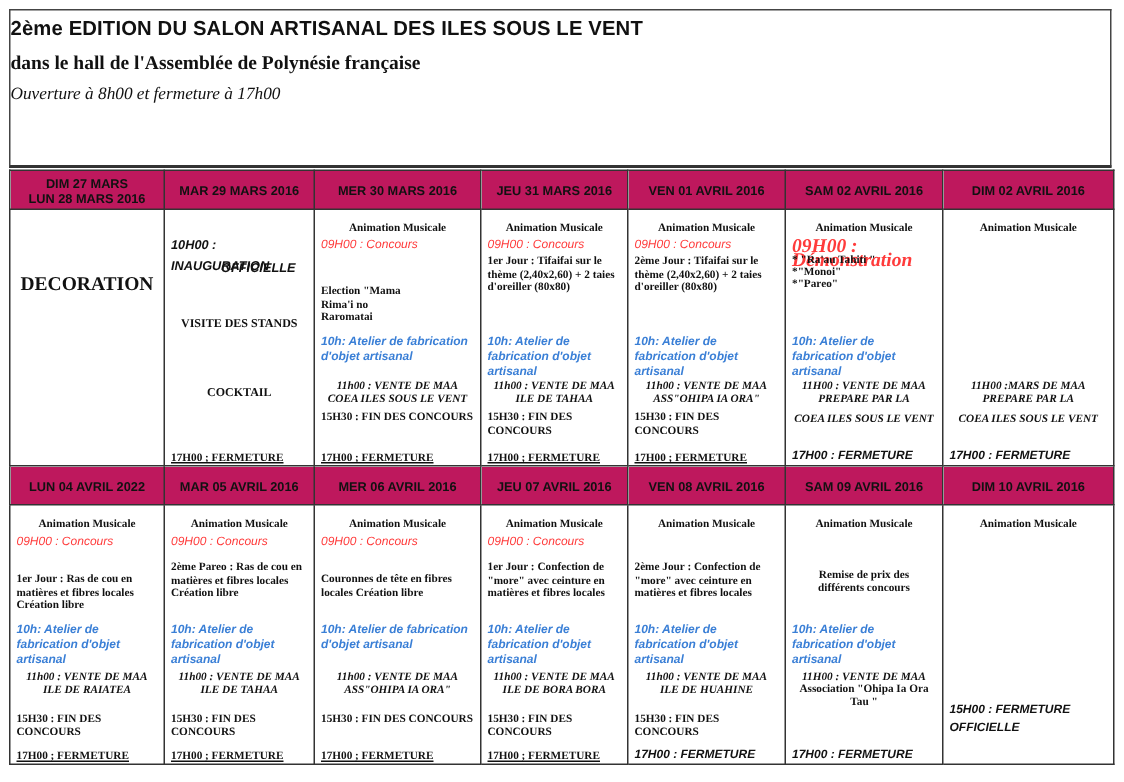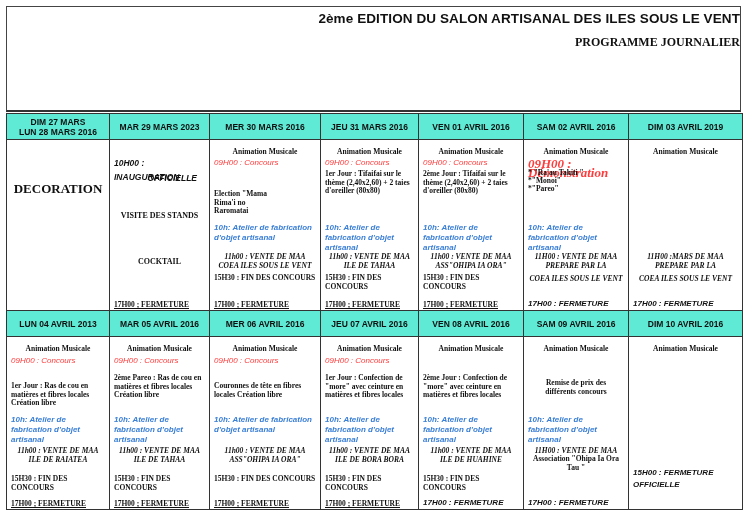--- a/index.html
+++ b/index.html
@@ -1,25 +1,25 @@
 <!DOCTYPE html>
 <html><head>
 <meta charset="utf-8">
 <style>
   html, body { margin: 0; padding: 0; background: #ffffff; }
   body { width: 749px; height: 521px; position: relative; overflow: hidden; font-family: "Liberation Serif", serif; color: #111; }
-  .banner { position: absolute; left: 6px; top: 6px; width: 735px; height: 106px; border: 1px solid #444; border-bottom: 2px solid #333; box-sizing: border-box; text-align: right; }
+  .banner { position: absolute; left: 6px; top: 6px; width: 735px; height: 106px; border: 1px solid #444; border-bottom: 2px solid #333; box-sizing: border-box; text-align: left; }
   .banner .title { font-family: "Liberation Sans", sans-serif; font-weight: bold; font-size: 13.5px; margin-top: 4px; letter-spacing: 0.1px; }
   .banner .dates { font-weight: bold; font-size: 13px; line-height: 14px; margin-top: 9px; }
   .banner .hours { font-style: italic; font-size: 11.5px; margin-top: 8px; }
   .banner .prog { font-weight: bold; font-size: 12px; margin-top: 8px; }
 
   table.grid { position: absolute; left: 6px; top: 113px; width: 736px; border-collapse: collapse; table-layout: fixed; }
   table.grid td, table.grid th { border: 1.5px solid #333; vertical-align: top; padding: 0 2px; font-size: 8px; line-height: 9px; overflow: hidden; }
-  table.grid th { background: #5eead4; font-family: "Liberation Sans", sans-serif; font-weight: bold; font-size: 8.5px; line-height: 10px; text-align: center; vertical-align: middle; height: 25px; padding: 0; }
+  table.grid th { background: #be185d; font-family: "Liberation Sans", sans-serif; font-weight: bold; font-size: 8.5px; line-height: 10px; text-align: center; vertical-align: middle; height: 25px; padding: 0; }
   .cell { position: relative; height: 170px; }
   .cell2 { position: relative; height: 172px; }
   .abs { position: absolute; left: 2px; right: 2px; }
   .center { text-align: center; }
   .anim { font-weight: bold; font-size: 7.5px; text-align: center; }
   .red { color: #ff3b3b; font-family: "Liberation Sans", sans-serif; font-style: italic; font-size: 8px; }
   .red-serif { color: #ff3b3b; font-style: italic; font-weight: bold; font-size: 13px; }
   .blue { color: #3a7fd6; font-family: "Liberation Sans", sans-serif; font-style: italic; font-weight: bold; font-size: 8px; line-height: 10px; }
   .txt { font-size: 7.5px; line-height: 8.5px; font-weight: bold; }
   .vente { font-style: italic; font-weight: bold; font-size: 7.5px; text-align: center; line-height: 9px; }
@@ -29,44 +29,45 @@
   .inaug { font-family: "Liberation Sans", sans-serif; font-style: italic; font-weight: bold; font-size: 8.5px; line-height: 14px; }
   .deco { font-weight: bold; font-size: 13px; text-align: center; }
   .stand { font-weight: bold; font-size: 8px; text-align: center; }
 </style>
 </head>
 <body>
 
 <div class="banner">
   <div class="title">2ème EDITION DU SALON ARTISANAL DES ILES SOUS LE VENT</div>
   <div class="dates">
+    <div>dans le hall de l'Assemblée de Polynésie française</div>
   </div>
-  <div class="prog">PROGRAMME JOURNALIER</div>
+  <div class="hours">Ouverture à 8h00 et fermeture à 17h00</div>
 </div>
 
 <table class="grid">
   <colgroup>
     <col style="width:103px">
       <col style="width:100px">
       <col style="width:111px">
       <col style="width:98px">
       <col style="width:105px">
       <col style="width:105px">
       <col style="width:114px">
   </colgroup>
 
   <tbody>
       <tr>
     <th><span>DIM 27 MARS</span><br><span>LUN 28 MARS 2016</span></th>
-    <th>MAR 29 MARS 2023</th>
+    <th>MAR 29 MARS 2016</th>
     <th>MER 30 MARS 2016</th>
     <th>JEU 31 MARS 2016</th>
     <th>VEN 01 AVRIL 2016</th>
     <th>SAM 02 AVRIL 2016</th>
-    <th>DIM 03 AVRIL 2019</th>
+    <th>DIM 02 AVRIL 2016</th>
   </tr>
 
   <tr>
     <td>
           <div class="cell">
       <div class="abs deco" style="top:44px">DECORATION</div>
     </div>
         </td>
 
     <td>
@@ -138,21 +139,21 @@
       <div class="abs anim" style="top:7px">Animation Musicale</div>
       <div class="abs vente" style="top:112px">11H00 :MARS DE MAA</div>
       <div class="abs vente" style="top:121px">PREPARE PAR LA</div>
       <div class="abs vente" style="top:134px">COEA ILES SOUS LE VENT</div>
       <div class="abs ferm-bold" style="top:159px">17H00 : FERMETURE</div>
     </div>
         </td>
   </tr>
 
   <tr>
-    <th>LUN 04 AVRIL 2013</th>
+    <th>LUN 04 AVRIL 2022</th>
     <th>MAR 05 AVRIL 2016</th>
     <th>MER 06 AVRIL 2016</th>
     <th>JEU 07 AVRIL 2016</th>
     <th>VEN 08 AVRIL 2016</th>
     <th>SAM 09 AVRIL 2016</th>
     <th>DIM 10 AVRIL 2016</th>
   </tr>
 
   <tr>
     <td>

